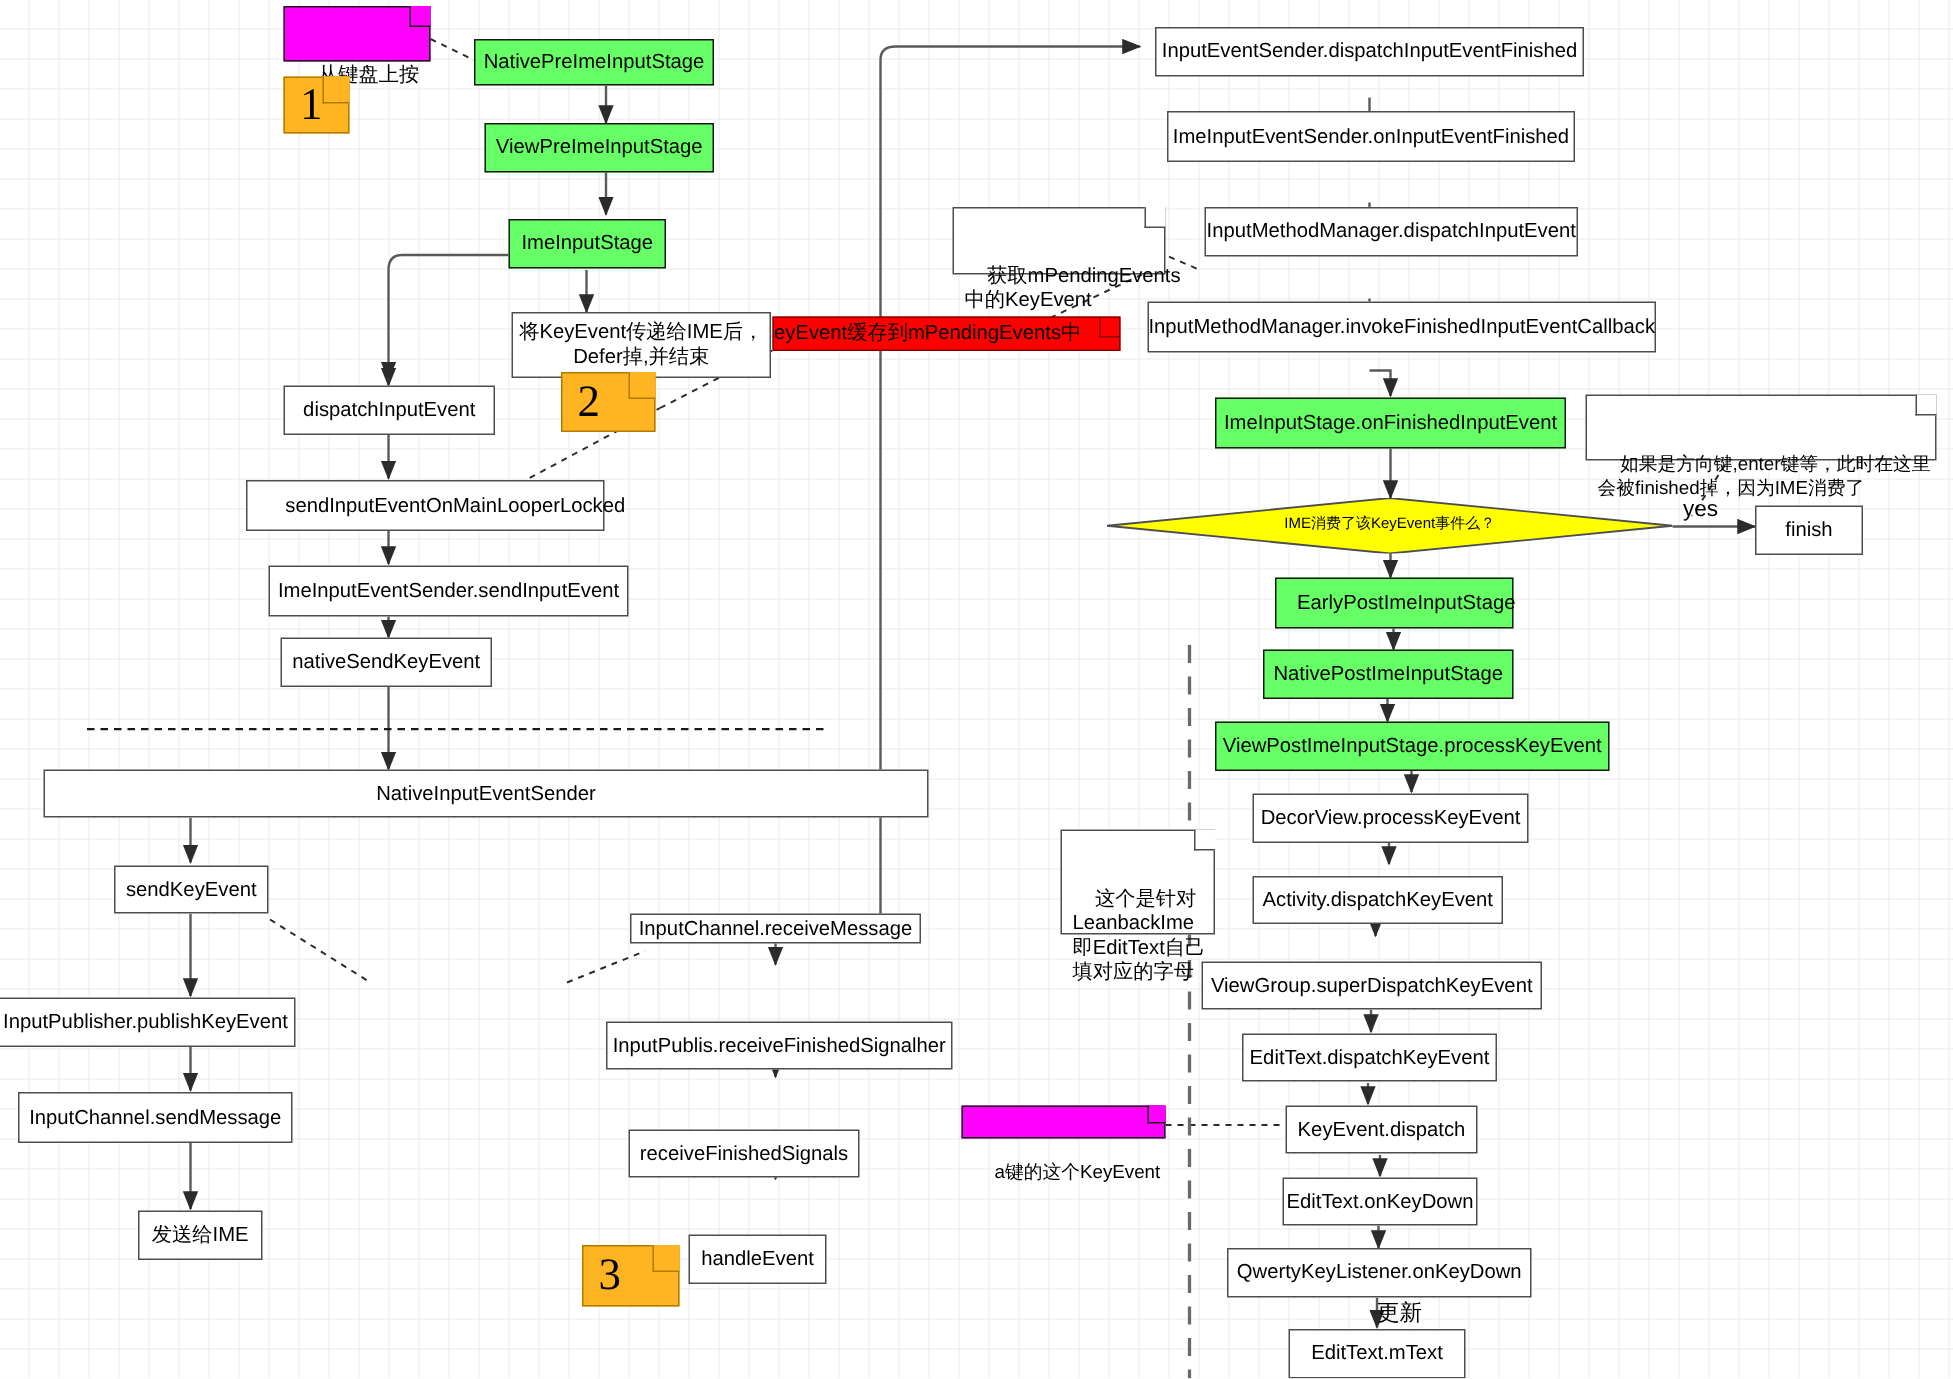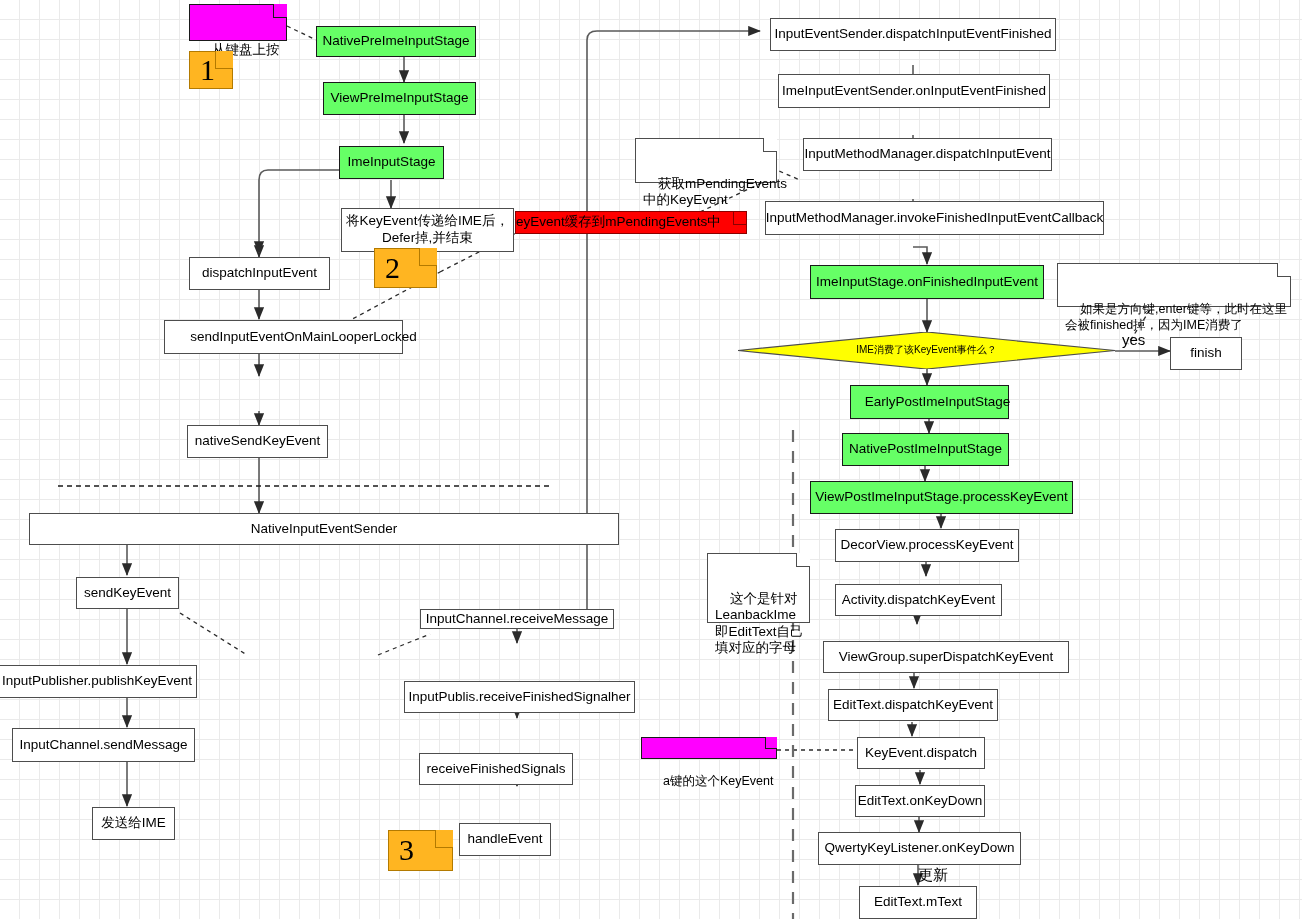--- a/index.html
+++ b/index.html
@@ -214,20 +214,23 @@
   </div>
 
   <div class="node" style="left:189px; top:257px; width:141px; height:33px;">
     <span>dispatchInputEvent</span>
   </div>
 
   <div class="node" style="left:164px; top:320px; width:239px; height:34px;padding-left:40px;">
     <span>sendInputEventOnMainLooperLocked</span>
   </div>
 
+  <div class="node" style="left:179px; top:377px; width:240px; height:34px;">
+    <span>ImeInputEventSender.sendInputEvent</span>
+  </div>
 
   <div class="node" style="left:187px; top:425px; width:141px; height:33px;">
     <span>nativeSendKeyEvent</span>
   </div>
 
   <div class="node" style="left:29px; top:513px; width:590px; height:32px;">
     <span>NativeInputEventSender</span>
   </div>
 
   <div class="node" style="left:76px; top:577px; width:103px; height:32px;">
@@ -334,21 +337,21 @@
     <span>这个是针对
 LeanbackIme
 即EditText自己
 填对应的字母</span>
   </div>
 
   <div class="node" style="left:835px; top:584px; width:167px; height:32px;">
     <span>Activity.dispatchKeyEvent</span>
   </div>
 
-  <div class="node" style="left:823px; top:641px; width:246px; height:32px;justify-content:center;">
+  <div class="node" style="left:801px; top:641px; width:227px; height:32px;justify-content:center;">
     <span>ViewGroup.superDispatchKeyEvent</span>
   </div>
 
   <div class="node" style="left:828px; top:689px; width:170px; height:32px;">
     <span>EditText.dispatchKeyEvent</span>
   </div>
 
   <div class="note magenta" style="left:641px; top:737px; width:136px; height:22px; padding:2px 6px;text-align:right;">
     <span class="fold" style="width:11px;height:11px;"></span>
     <span style="font-size:12.5px;">a键的这个KeyEvent</span>

